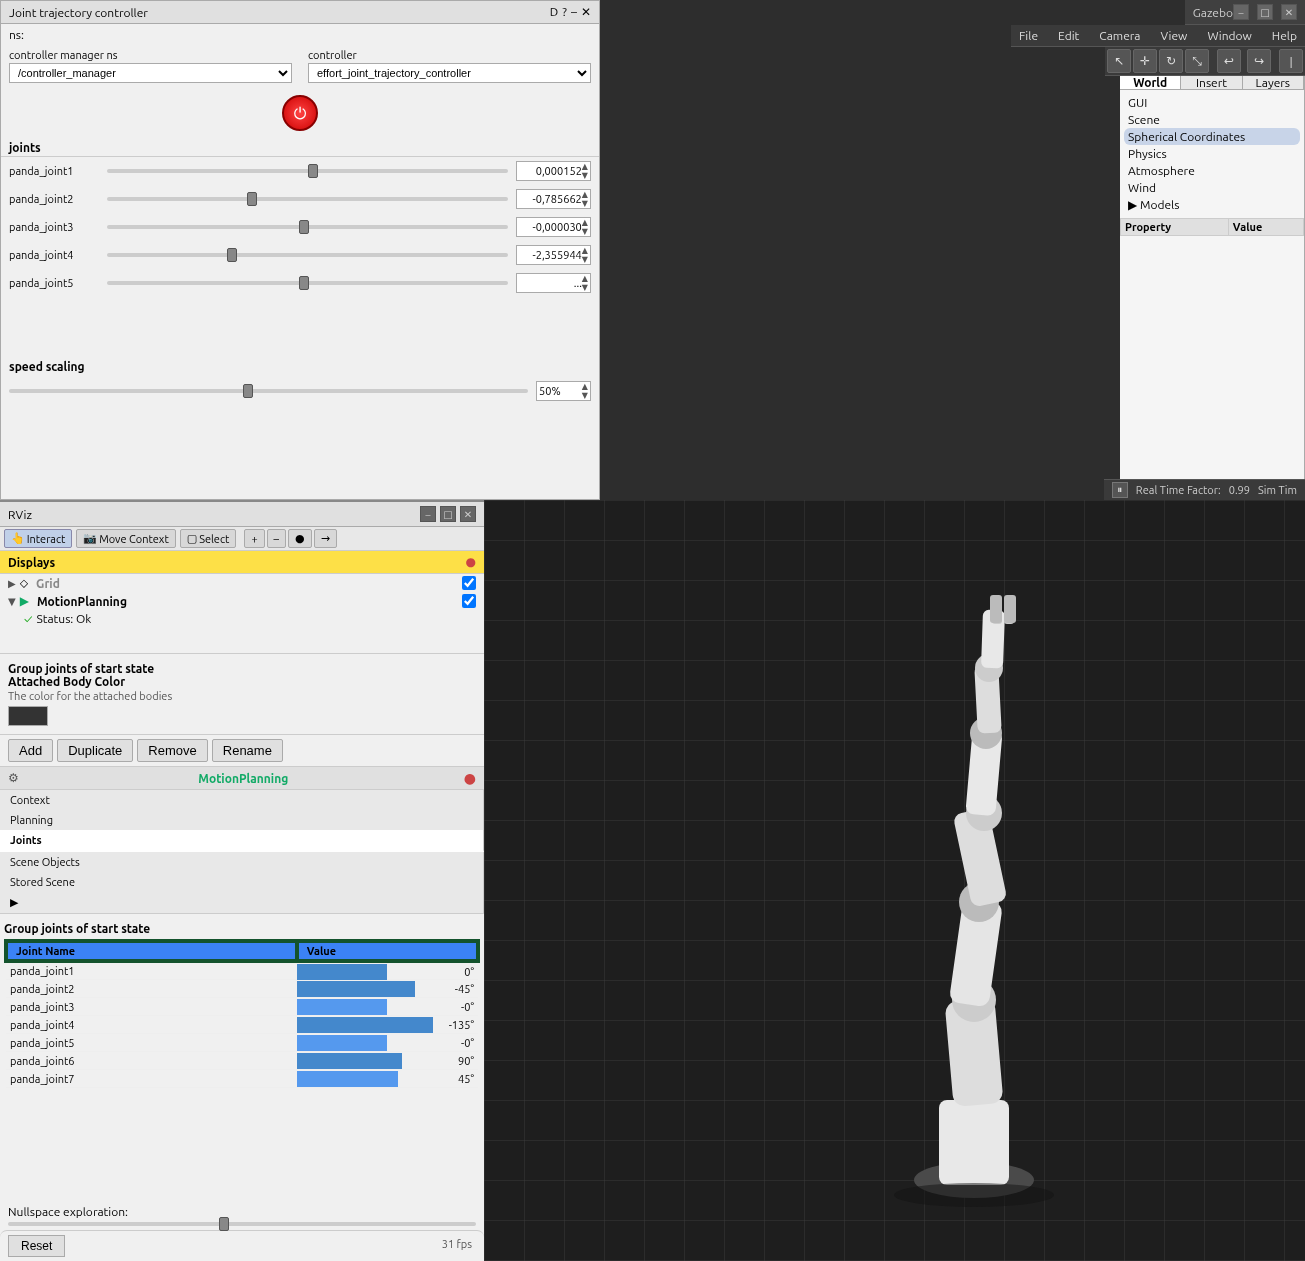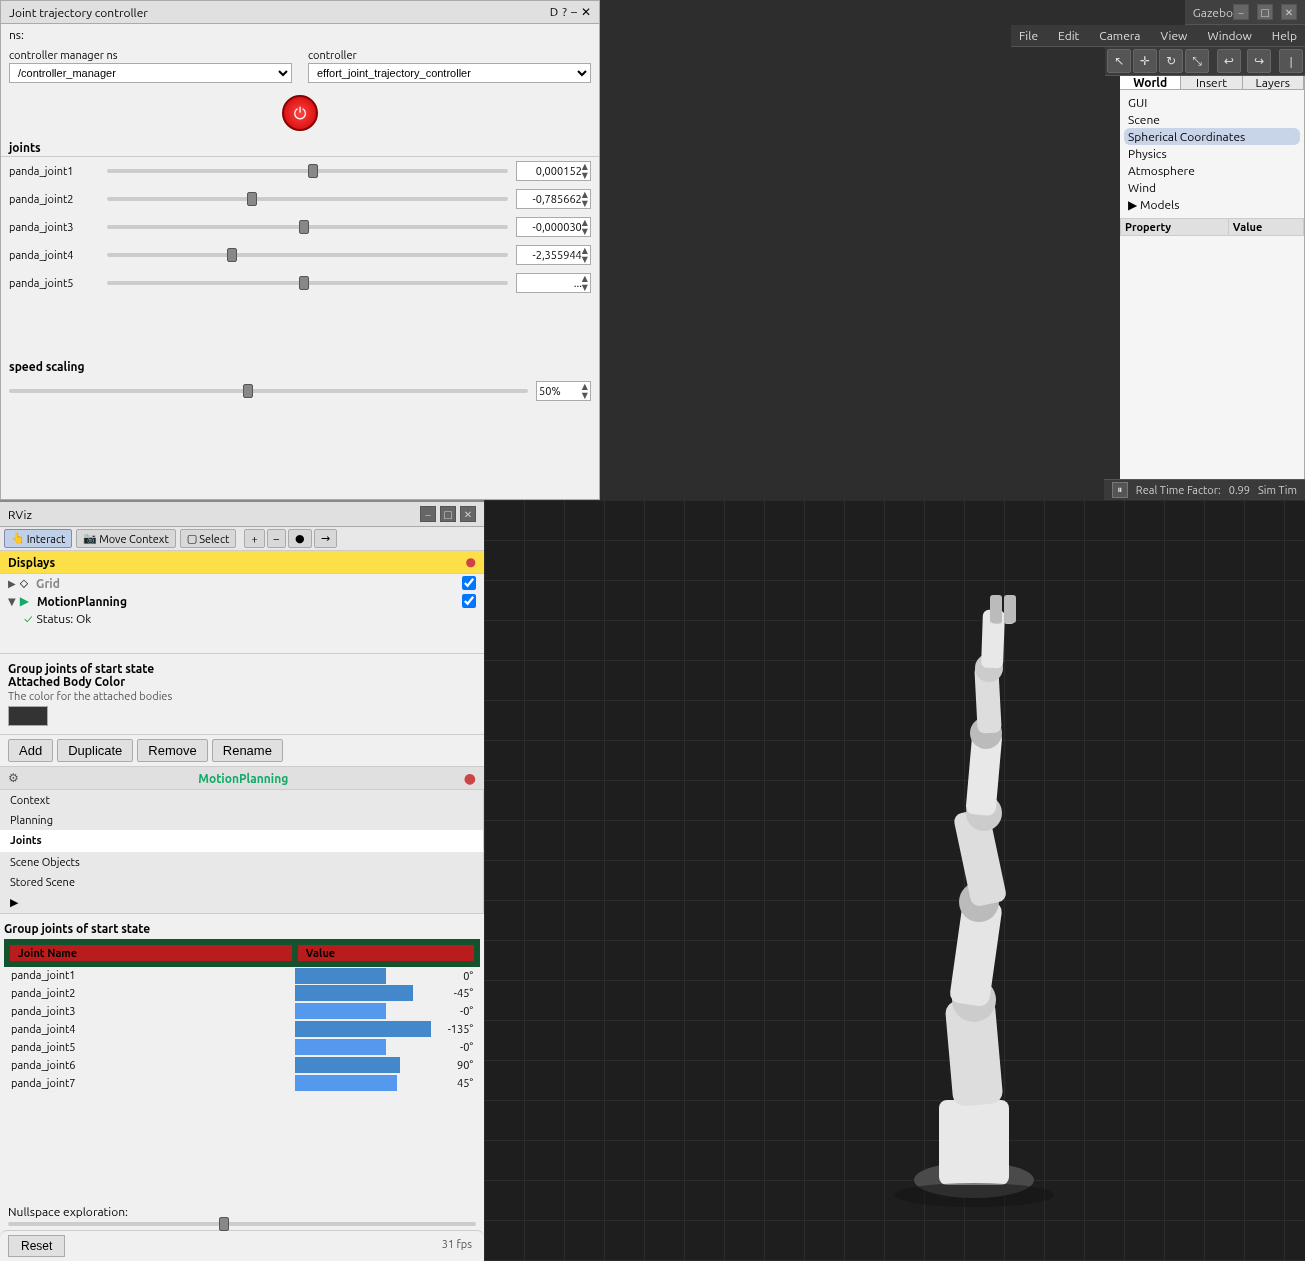--- a/index.html
+++ b/index.html
@@ -86,21 +86,21 @@
     .motion-planning-section { flex: 1; display: flex; flex-direction: column; }
     .mp-header { background: #e0e0e0; padding: 3px 8px; display: flex; align-items: center; justify-content: space-between; border-bottom: 1px solid #ccc; }
     .mp-title { font-size: 12px; font-weight: bold; color: #1a6; }
     .mp-close { color: #c44; cursor: pointer; font-size: 14px; }
     .mp-tabs { display: flex; border-bottom: 1px solid #ccc; background: #e8e8e8; flex-direction: column; }
     .mp-tab { padding: 4px 10px; font-size: 11px; cursor: pointer; border-right: 1px solid #ccc; color: #000; }
     .mp-tab.active { background: white; font-weight: bold; border-bottom: 2px solid white; }
     .mp-content { flex: 1; overflow-y: auto; padding: 4px; }
     .mp-group-label { font-size: 12px; font-weight: bold; color: #000; padding: 4px 0; }
     .joints-table { width: 100%; border-collapse: collapse; }
-    .joints-table th { background: #b91c1c; padding: 2px 8px; font-size: 11px; text-align: left; border: 6px solid #14532d; }
+    .joints-table th { background: #3b82f6; padding: 2px 8px; font-size: 11px; text-align: left; border: 4px solid #14532d; }
     .joints-table td { padding: 2px 4px; font-size: 11px; border-bottom: 1px solid #eee; }
     .nullspace-section { padding: 4px 8px; }
     .nullspace-label { font-size: 12px; color: #000; margin-bottom: 4px; }
     .nullspace-slider { width: 100%; height: 4px; background: #ccc; border-radius: 2px; position: relative; }
     .nullspace-thumb { width: 10px; height: 14px; background: #888; border: 1px solid #555; border-radius: 2px; position: absolute; top: -5px; left: 45%; }
     .reset-btn-bar { padding: 4px 8px; border-top: 1px solid #ccc; border-radius: 7px; }
     .reset-btn { padding: 3px 12px; font-size: 12px; background: #e0e0e0; border: 1px solid #aaa; cursor: pointer; }
 
     
     .rviz-viewport { flex: 1; background: #1a1a1a; position: relative; overflow: hidden; }

